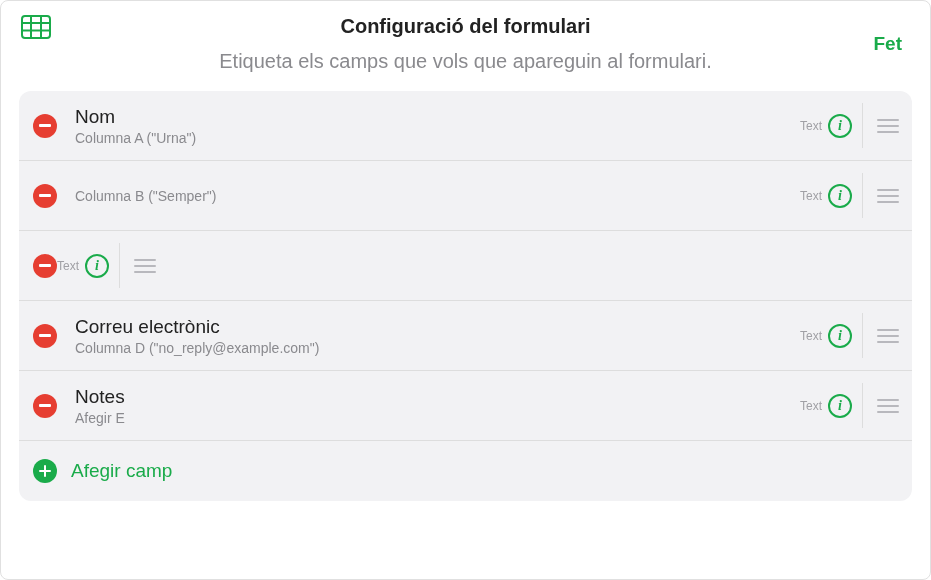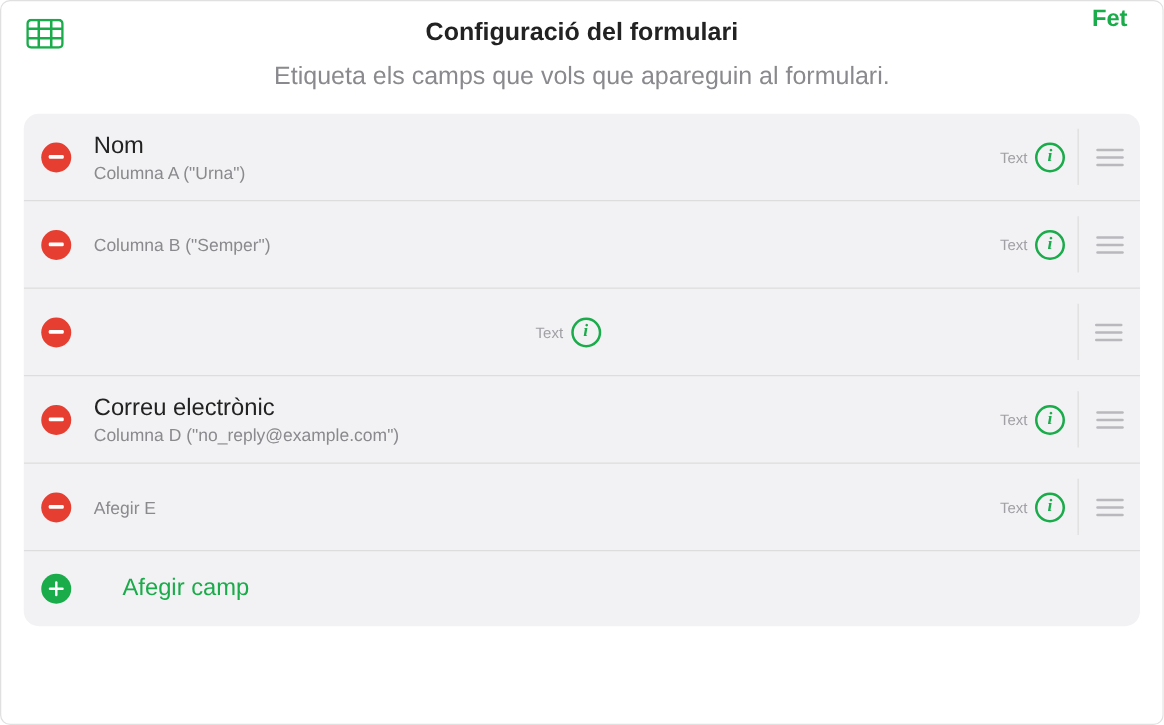--- a/index.html
+++ b/index.html
@@ -33,21 +33,21 @@
     .title {
       flex: 1;
       text-align: center;
       font-size: 20px;
       font-weight: 600;
       color: #222;
     }
     .done-btn {
       position: absolute;
       right: 28px;
-      top: 4px;
+      top: 32px;
       font-size: 19px;
       font-weight: 600;
       color: #1aab4a;
       cursor: pointer;
     }
     .subtitle {
       text-align: center;
       font-size: 20px;
       color: #8a8a8e;
       padding: 6px 0 18px 0;
@@ -57,21 +57,20 @@
       background: #f2f2f4;
       border-radius: 12px;
       overflow: hidden;
     }
     .row {
       display: flex;
       align-items: center;
       padding: 12px 0 12px 14px;
       border-bottom: 1px solid #ddd;
       min-height: 70px;
-      justify-content: space-between;
     }
     .row:last-child { border-bottom: none; }
     .remove-btn {
       width: 24px;
       height: 24px;
       border-radius: 50%;
       background: #e63e31;
       display: flex;
       align-items: center;
       justify-content: center;
@@ -175,21 +174,20 @@
     .add-row {
       display: flex;
       align-items: center;
       padding: 18px 14px;
     }
     .add-label {
       padding-left: 14px;
       font-size: 19px;
       color: #1aab4a;
       cursor: pointer;
-      margin-left: 27px;
     }
   </style>
 </head>
 <body>
 
 <div class="window">
 
   <div class="header">
     <span class="app-icon">
       <svg width="30" height="24" viewBox="0 0 30 24">
@@ -285,20 +283,21 @@
             <div></div>
           </div>
       </div>
     </div>
 
     <div class="row">
       <div class="remove-btn">
           <div class="bar"></div>
         </div>
       <div class="field-text">
+        <div class="field-title">Notes</div>
         <div class="field-sub">Afegir E</div>
       </div>
       <div class="type-group">
         <span class="type-label">Text</span>
         <span class="info-icon">i</span>
       </div>
       <div class="drag-col">
         <div class="drag-handle">
             <div></div>
             <div></div>

